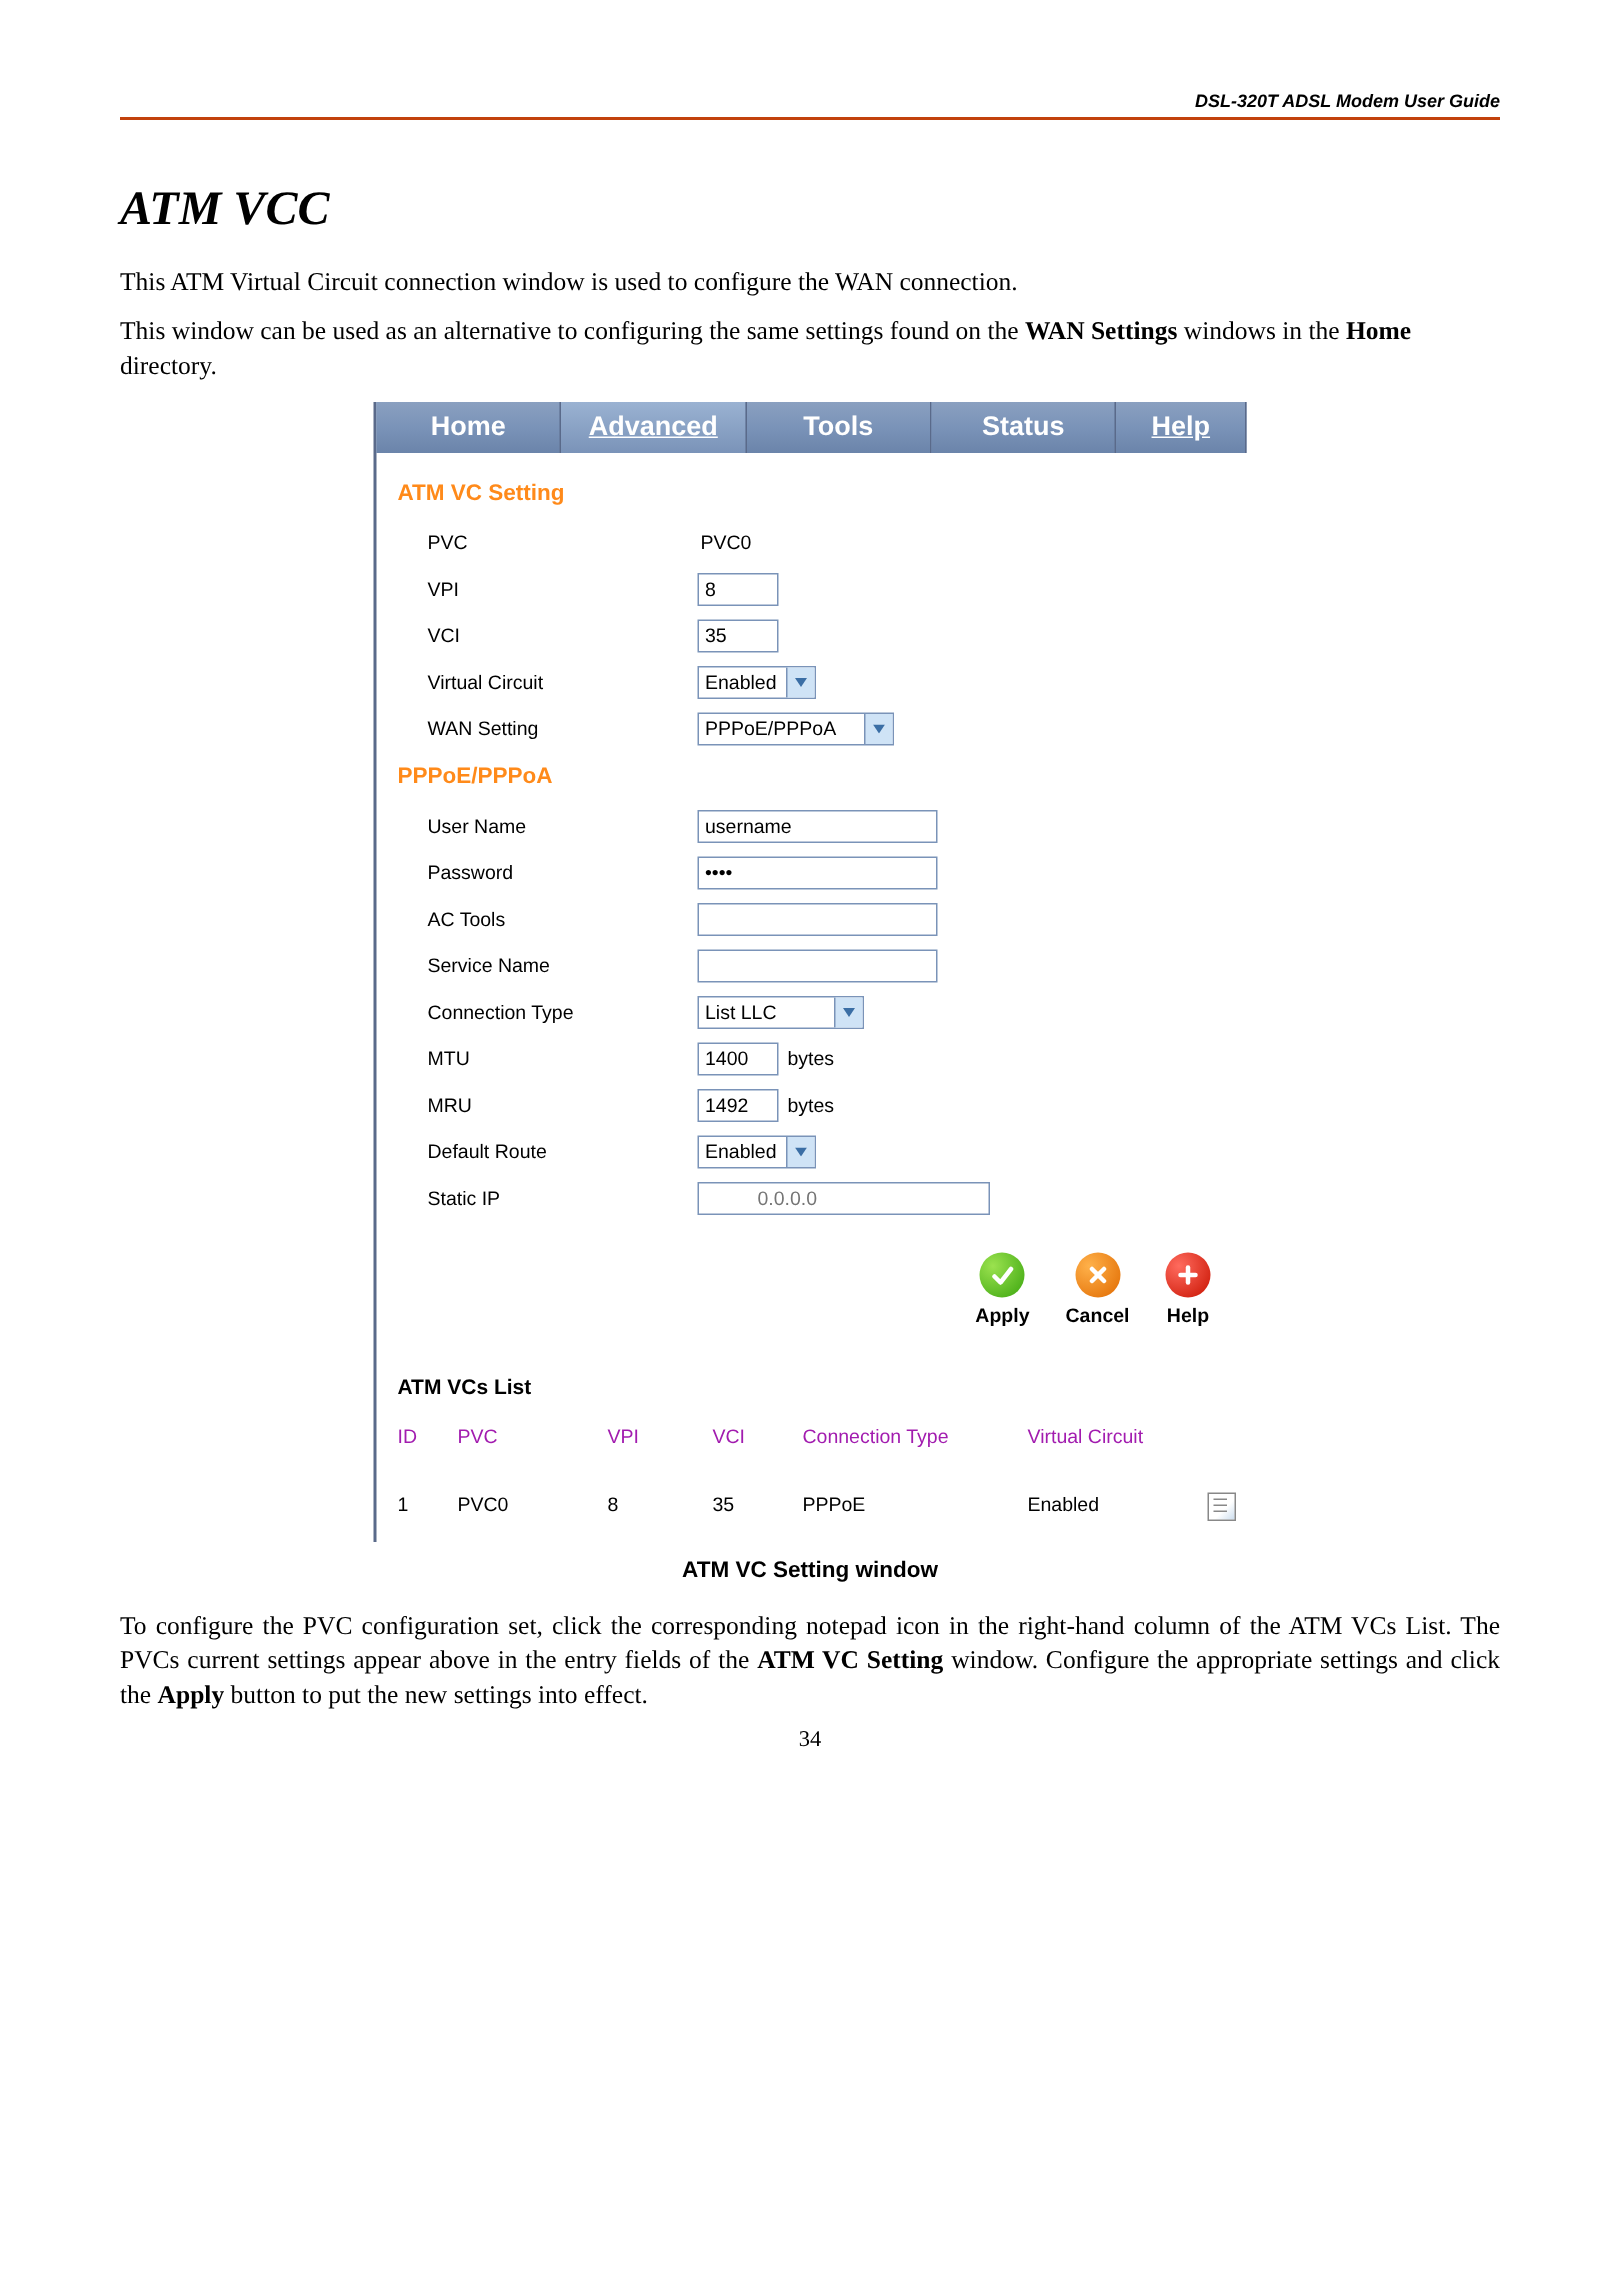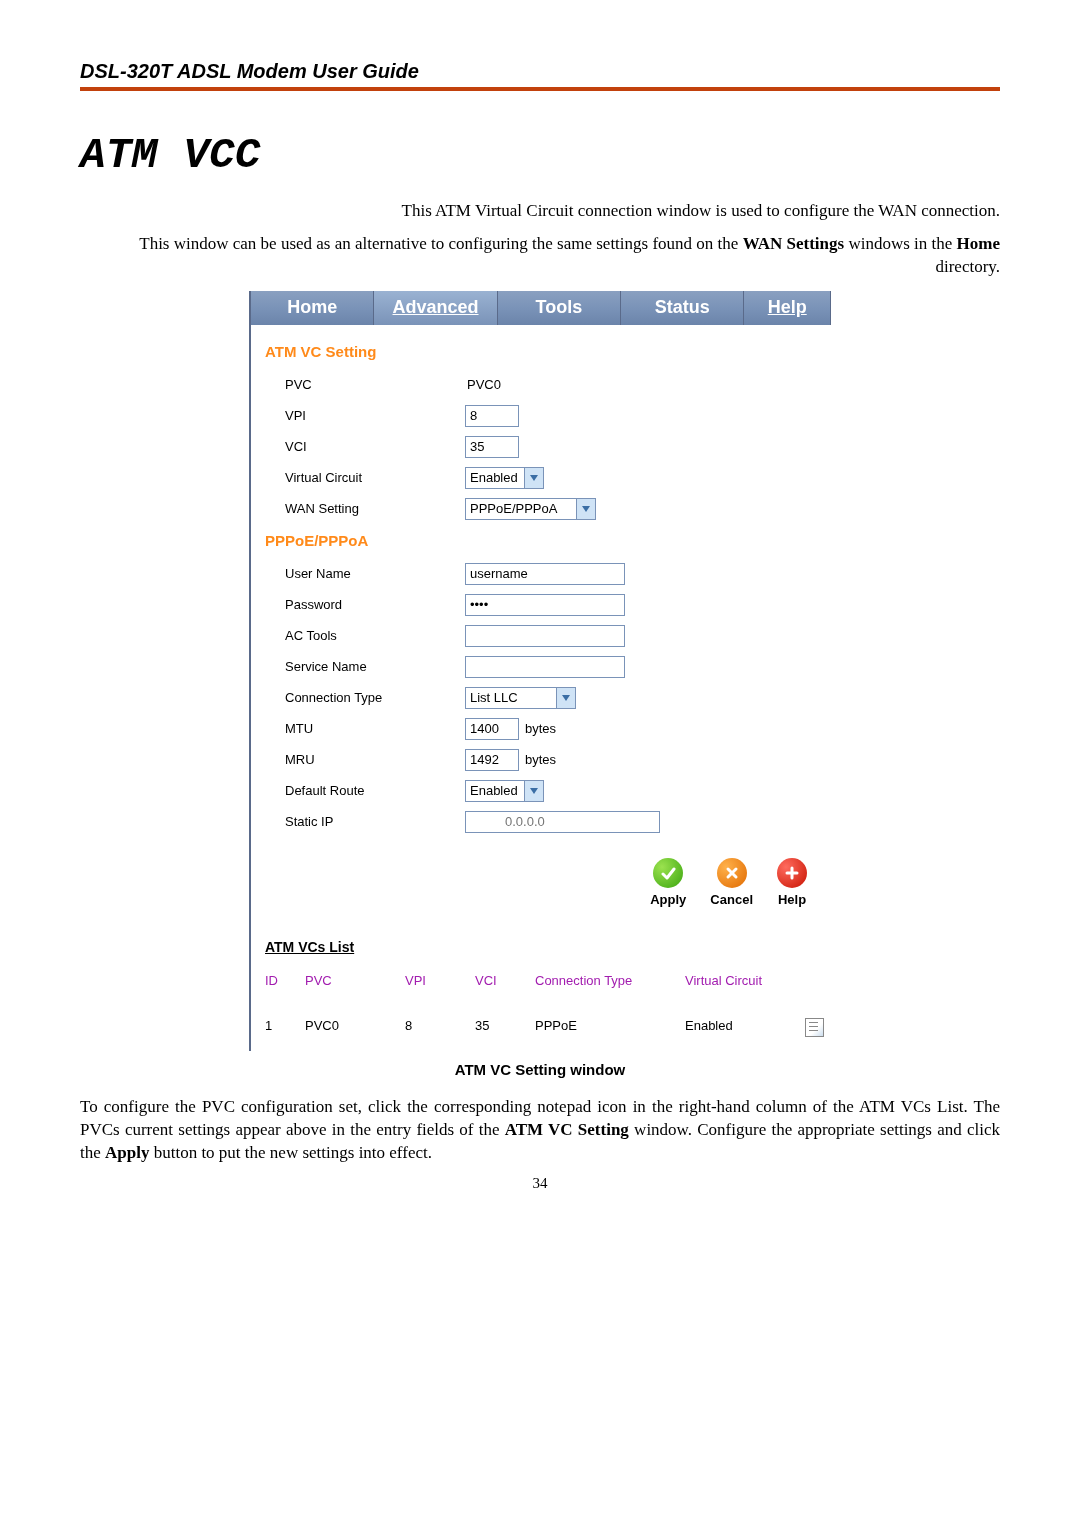--- a/index.html
+++ b/index.html
@@ -5,41 +5,40 @@
   body {
     margin: 0;
     padding: 60px 80px;
     font-family: "Times New Roman", Times, serif;
     background: #fff;
     color: #000;
     width: 1080px;
     box-sizing: border-box;
   }
   .doc-header {
-    text-align: left;
+    text-align: right;
     font-family: Arial, sans-serif;
     font-weight: bold;
     font-style: italic;
-    font-size: 20px;
-    border-bottom: 4px solid #c2410c;
+    font-size: 12px;
+    border-bottom: 2px solid #c2410c;
     padding-bottom: 4px;
     margin-bottom: 40px;
   }
   .page-title {
-    font-family: Liberation Mono, monospace;
+    font-family: Liberation Serif, serif;
     font-weight: bold;
     font-style: italic;
-    font-size: 43px;
+    font-size: 32px;
     margin: 0 0 20px 0;
   }
   .body-text {
     font-size: 17px;
     line-height: 1.35;
     margin: 10px 0;
-    text-align: right;
   }
   .body-text.justify {
     text-align: justify;
   }
   .caption {
     text-align: center;
     font-family: Arial, sans-serif;
     font-weight: bold;
     font-size: 15px;
     margin: 10px 0 18px 0;
@@ -172,21 +171,20 @@
     justify-content: center;
   }
   .ic-apply  { background: radial-gradient(circle at 30% 30%, #9be24f, #3aa50e); }
   .ic-cancel { background: radial-gradient(circle at 30% 30%, #ffb14a, #e06a00); }
   .ic-help   { background: radial-gradient(circle at 30% 30%, #ff6b5e, #c81200); }
 
   .list-head {
     font-weight: bold;
     font-size: 14px;
     margin: 22px 0 18px 0;
-    text-decoration: underline;
   }
   .vc-grid {
     display: grid;
     grid-template-columns: 40px 100px 70px 60px 150px 120px 40px;
     font-size: 13px;
     row-gap: 30px;
   }
   .vc-grid .hdr { color: #a21caf; }
   .notepad-icon {
     width: 17px;

